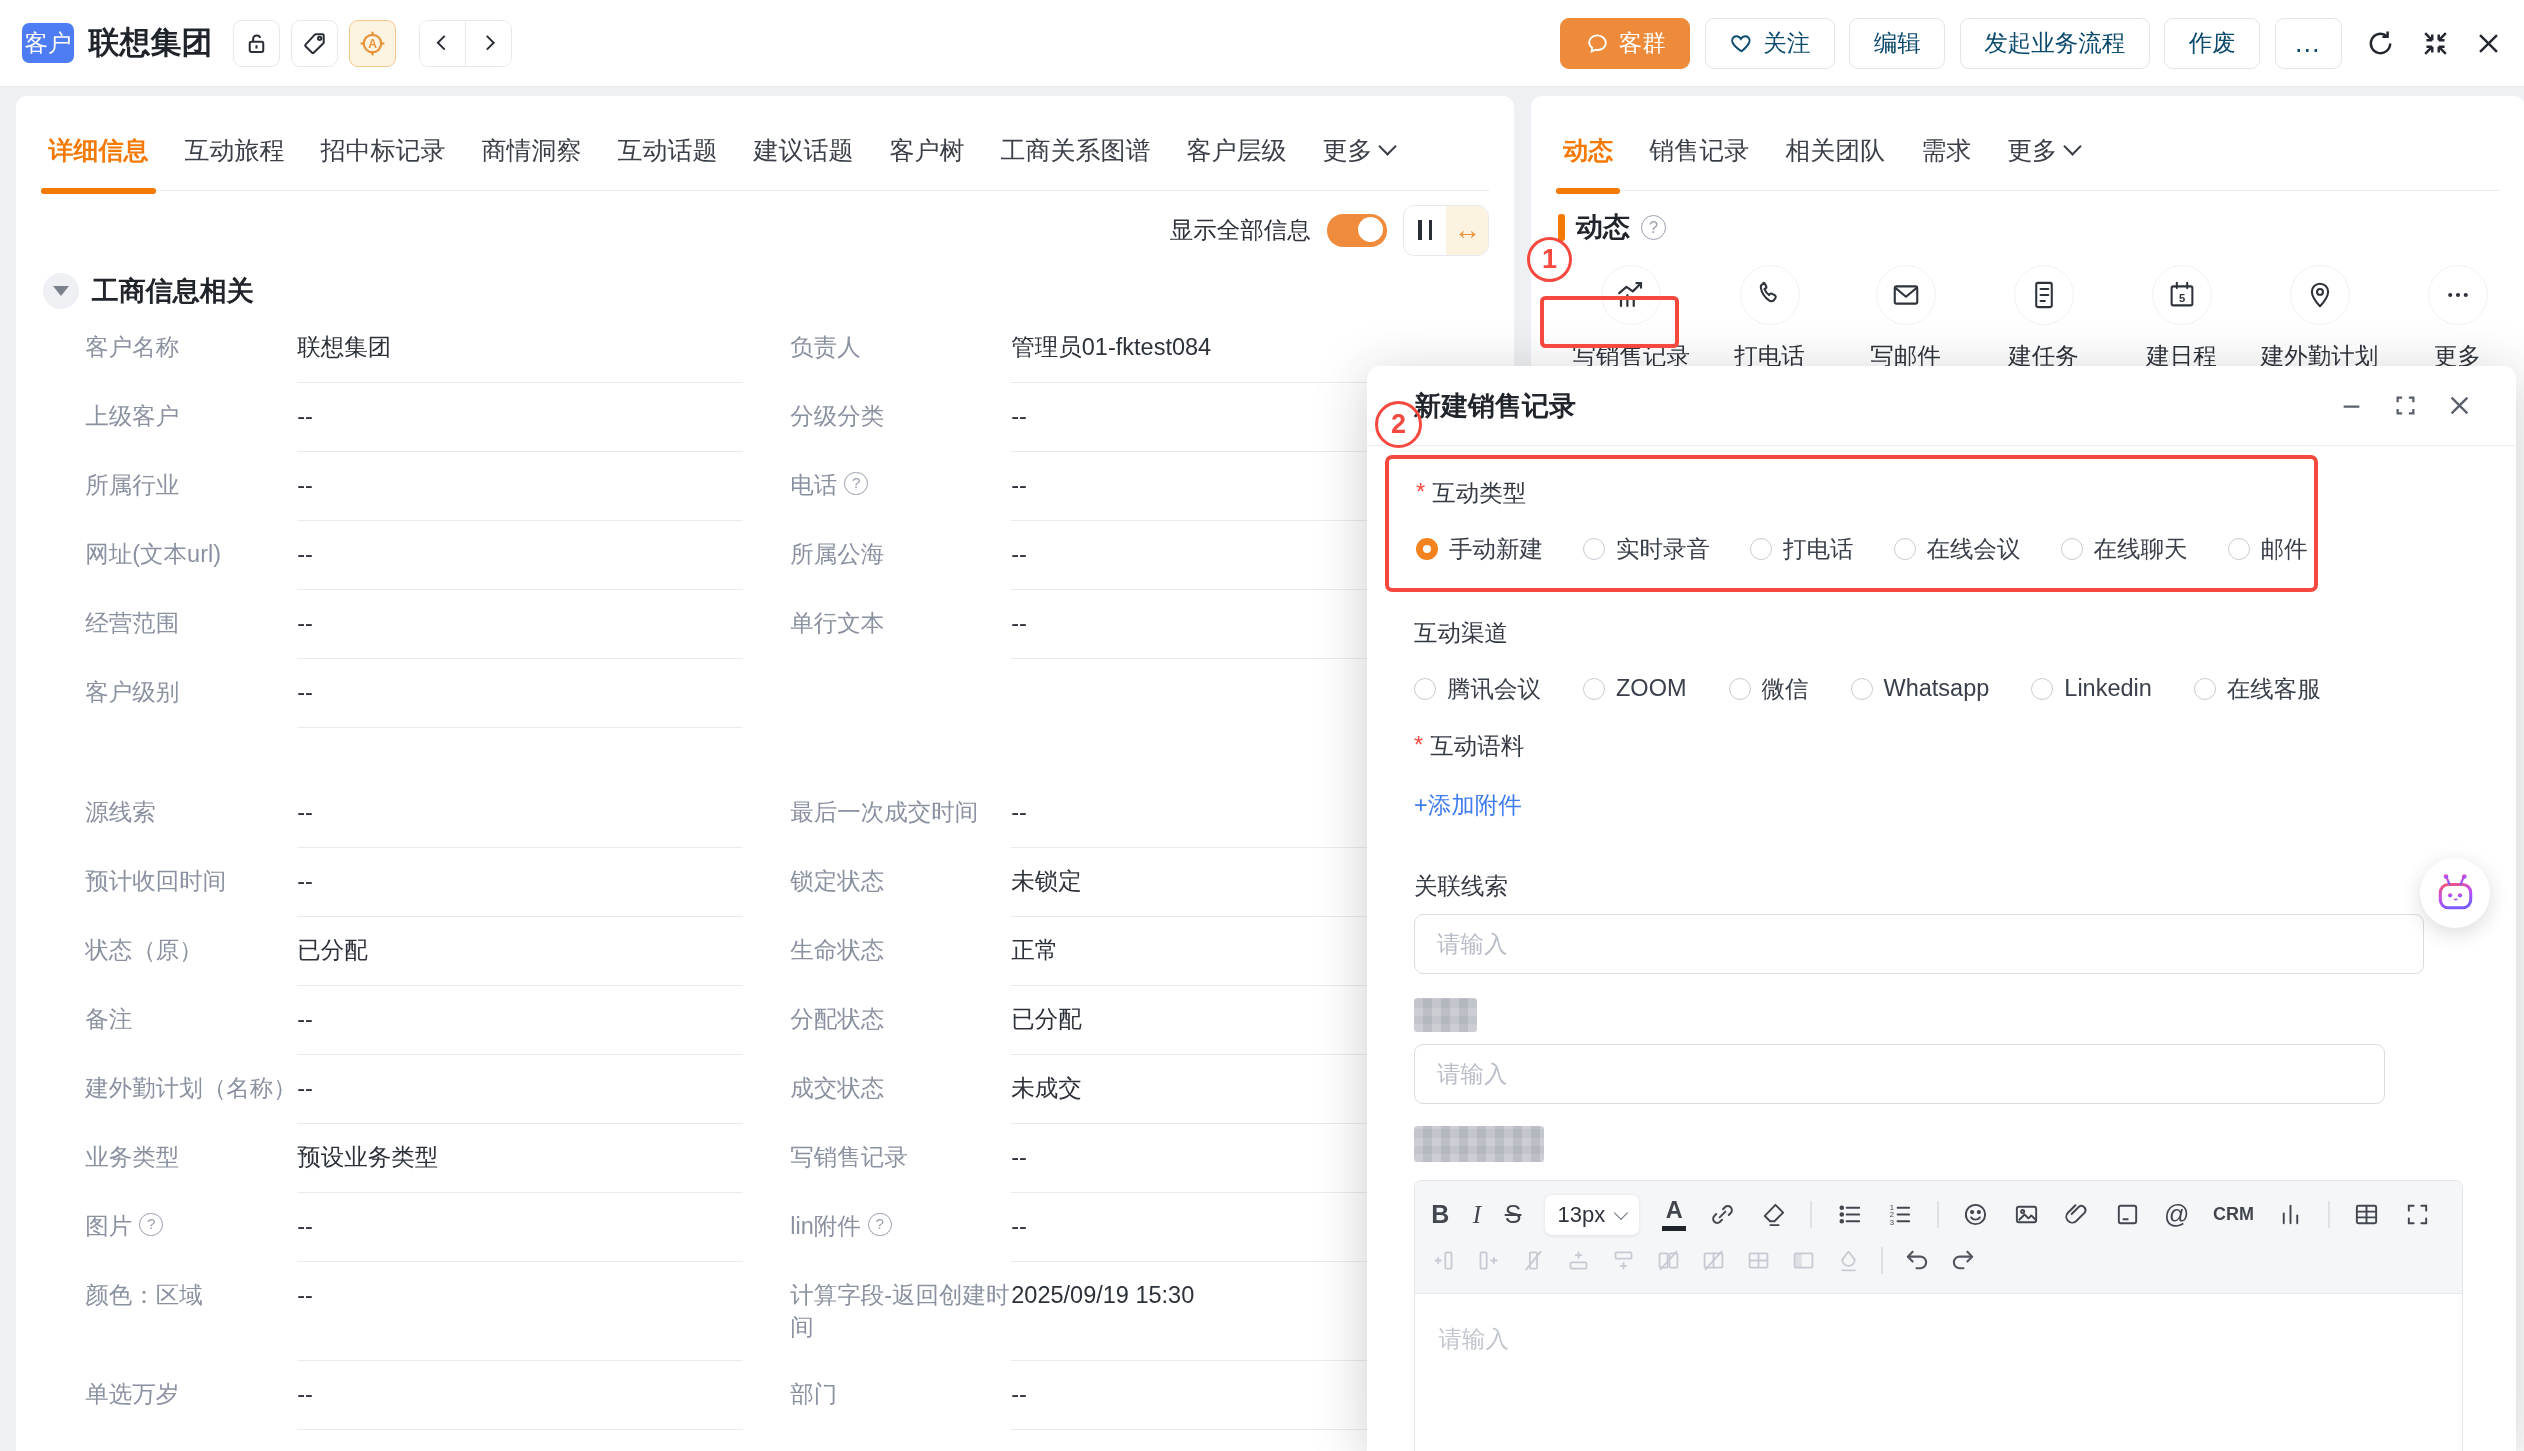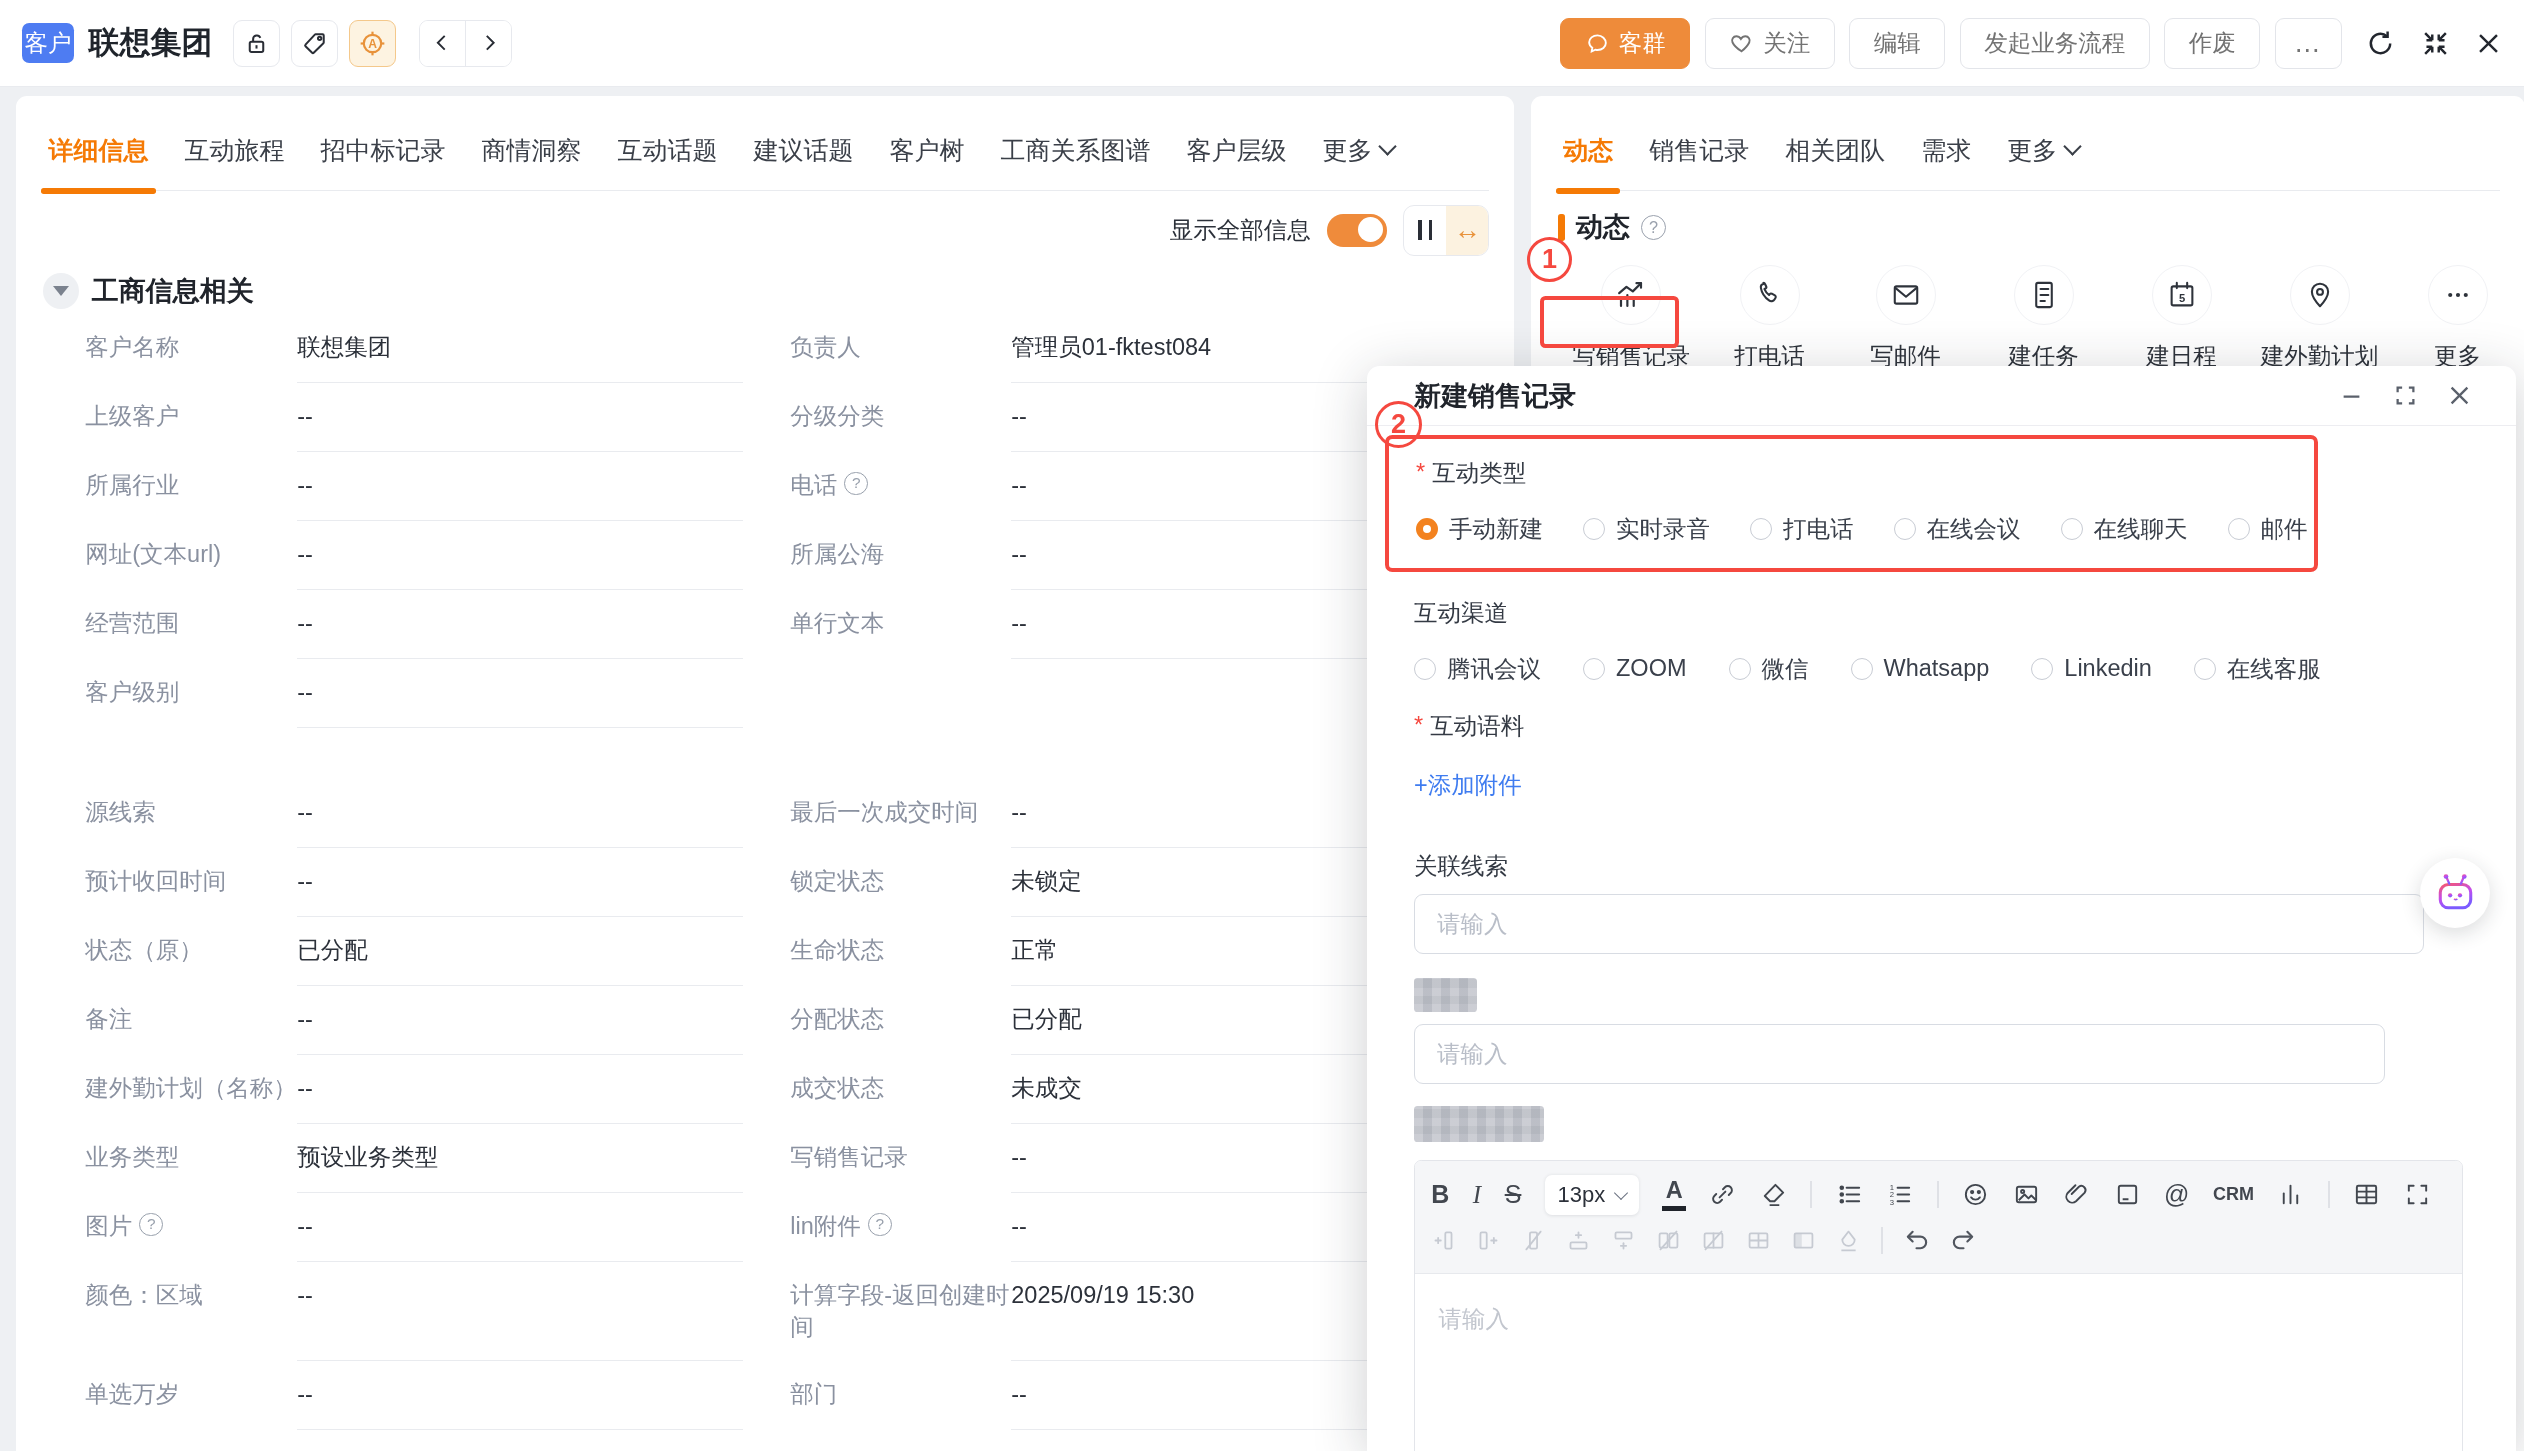--- a/index.html
+++ b/index.html
@@ -14,21 +14,21 @@
   .obj-badge{background:#4e7cf2;color:#fff;font-size:23.5px;border-radius:7.2px;width:52px;height:40px;
              display:flex;align-items:center;justify-content:center;flex:none}
   .page-title{font-size:31px;font-weight:700;color:#1f242b;margin:0 20px 0 14.5px;white-space:nowrap}
   .tool-btn{width:45px;height:45px;border:0.9px solid #e7e9ee;border-radius:9px;background:#fff;
             display:flex;align-items:center;justify-content:center;margin-right:11px;color:#2a2e36}
   .tool-btn.orange{background:#fdf3e1;border-color:#f4c88b;color:#e8923a}
   .nav-pair{display:flex;border:0.9px solid #e7e9ee;border-radius:9px;overflow:hidden;margin-left:12.7px}
   .nav-btn{width:45px;height:45px;display:flex;align-items:center;justify-content:center;background:#fff;color:#2a2e36}
   .nav-btn + .nav-btn{border-left:0.9px solid #e7e9ee}
   .tb-right{margin-left:auto;display:flex;align-items:center;gap:14.5px}
-  .btn{height:51px;border:0.9px solid #e3e5ea;border-radius:9px;background:#fff;color:#737373;
+  .btn{height:51px;border:0.9px solid #e3e5ea;border-radius:9px;background:#fff;color:#0c4a6e;
        font-size:23.5px;padding:0 23.5px;display:flex;align-items:center;gap:9px;white-space:nowrap}
   .btn.primary{background:#ee8b3a;border-color:#ee8b3a;color:#fff}
   .btn.square{padding:0 18px;font-size:27px;letter-spacing:1.8px}
   .glyph-btn{display:flex;align-items:center;justify-content:center;color:#22262e;margin-left:9px}
 
   
   .card{position:absolute;top:96px;bottom:0;background:#fff;border-radius:11px 11px 0 0;
         padding:0 25px;box-sizing:border-box;overflow:hidden}
   .left-card{left:16.3px;width:1498px;z-index:1}
   .right-card{left:1531px;right:0;z-index:1}
@@ -90,21 +90,21 @@
   .act:nth-child(1){left:2.7px}.act:nth-child(2){left:141px}.act:nth-child(3){left:277px}
   .act:nth-child(4){left:415px}.act:nth-child(5){left:553px}.act:nth-child(6){left:691px}
   .act:nth-child(7){left:829px}
   .act .ic{width:58px;height:58px;border:1.8px solid #f1f2f5;border-radius:50%;display:flex;
            align-items:center;justify-content:center;color:#2e333b;background:#fff}
   .act .lbl{margin-top:14.5px;font-size:23.5px;color:#2e333b;white-space:nowrap}
 
   
   .modal{position:absolute;left:1367px;top:366px;width:1149px;height:1085px;background:#fff;
          border-radius:12.7px 12.7px 0 0;box-shadow:0 9px 54px rgba(30,35,46,.22);z-index:10;box-sizing:border-box}
-  .m-head{height:60px;display:flex;align-items:center;padding:0 43px 0 47px;border-bottom:0.9px solid #ededf1;box-sizing:border-box}
+  .m-head{height:80px;display:flex;align-items:center;padding:0 43px 0 47px;border-bottom:0.9px solid #ededf1;box-sizing:border-box}
   .m-title{font-size:27px;font-weight:700;color:#20242b}
   .m-icons{margin-left:auto;display:flex;align-items:center;gap:27px;color:#5a606b}
   .m-body{padding:0 47px;box-sizing:border-box}
   .redbox{margin:9px 0 0 -29px;width:933px;border:4.5px solid #f5483f;border-radius:7.2px;
           padding:18px 0 23.5px 27px;box-sizing:border-box}
   .f-label{font-size:23.5px;color:#343a44;display:flex;align-items:center}
   .req::before{content:"*";color:#f5483f;margin-right:7.2px;font-size:23.5px;line-height:1}
   .radio-row{display:flex;align-items:center;gap:40px;margin-top:23.5px;flex-wrap:nowrap}
   .radio-row.channel{gap:42px}
   .radio-item{display:flex;align-items:center;gap:11px;font-size:23.5px;color:#3a404b;white-space:nowrap}

